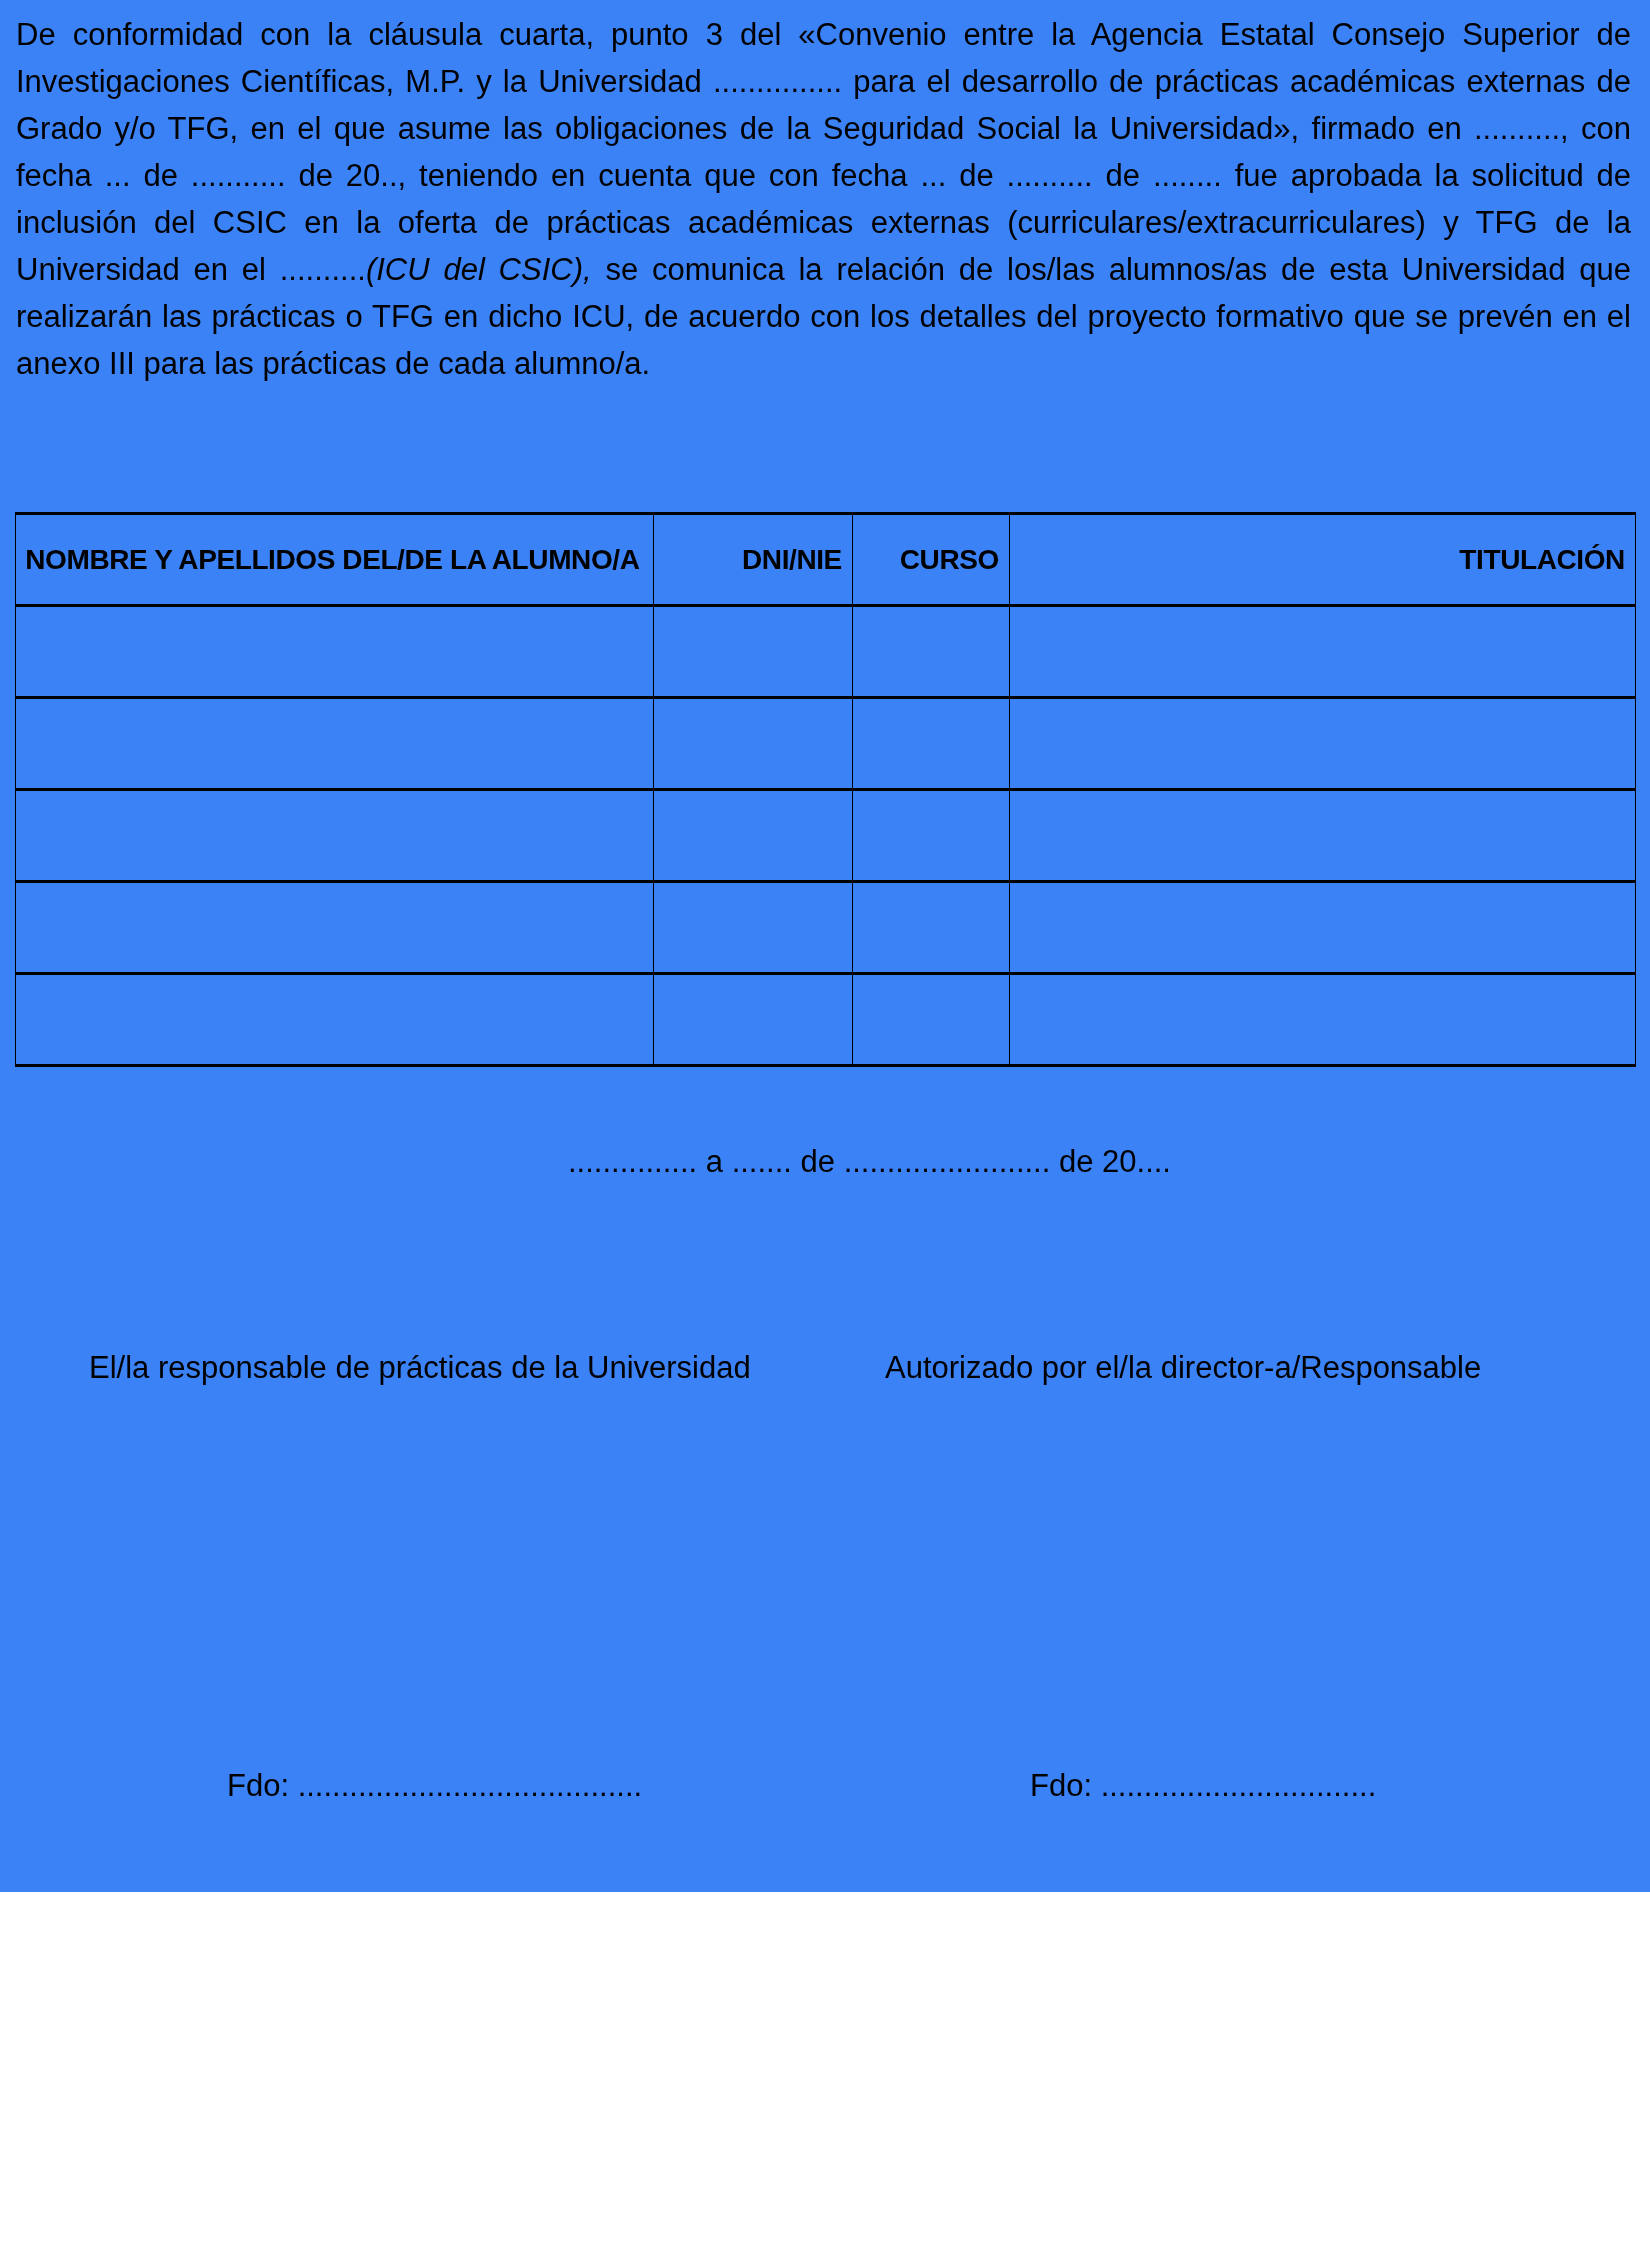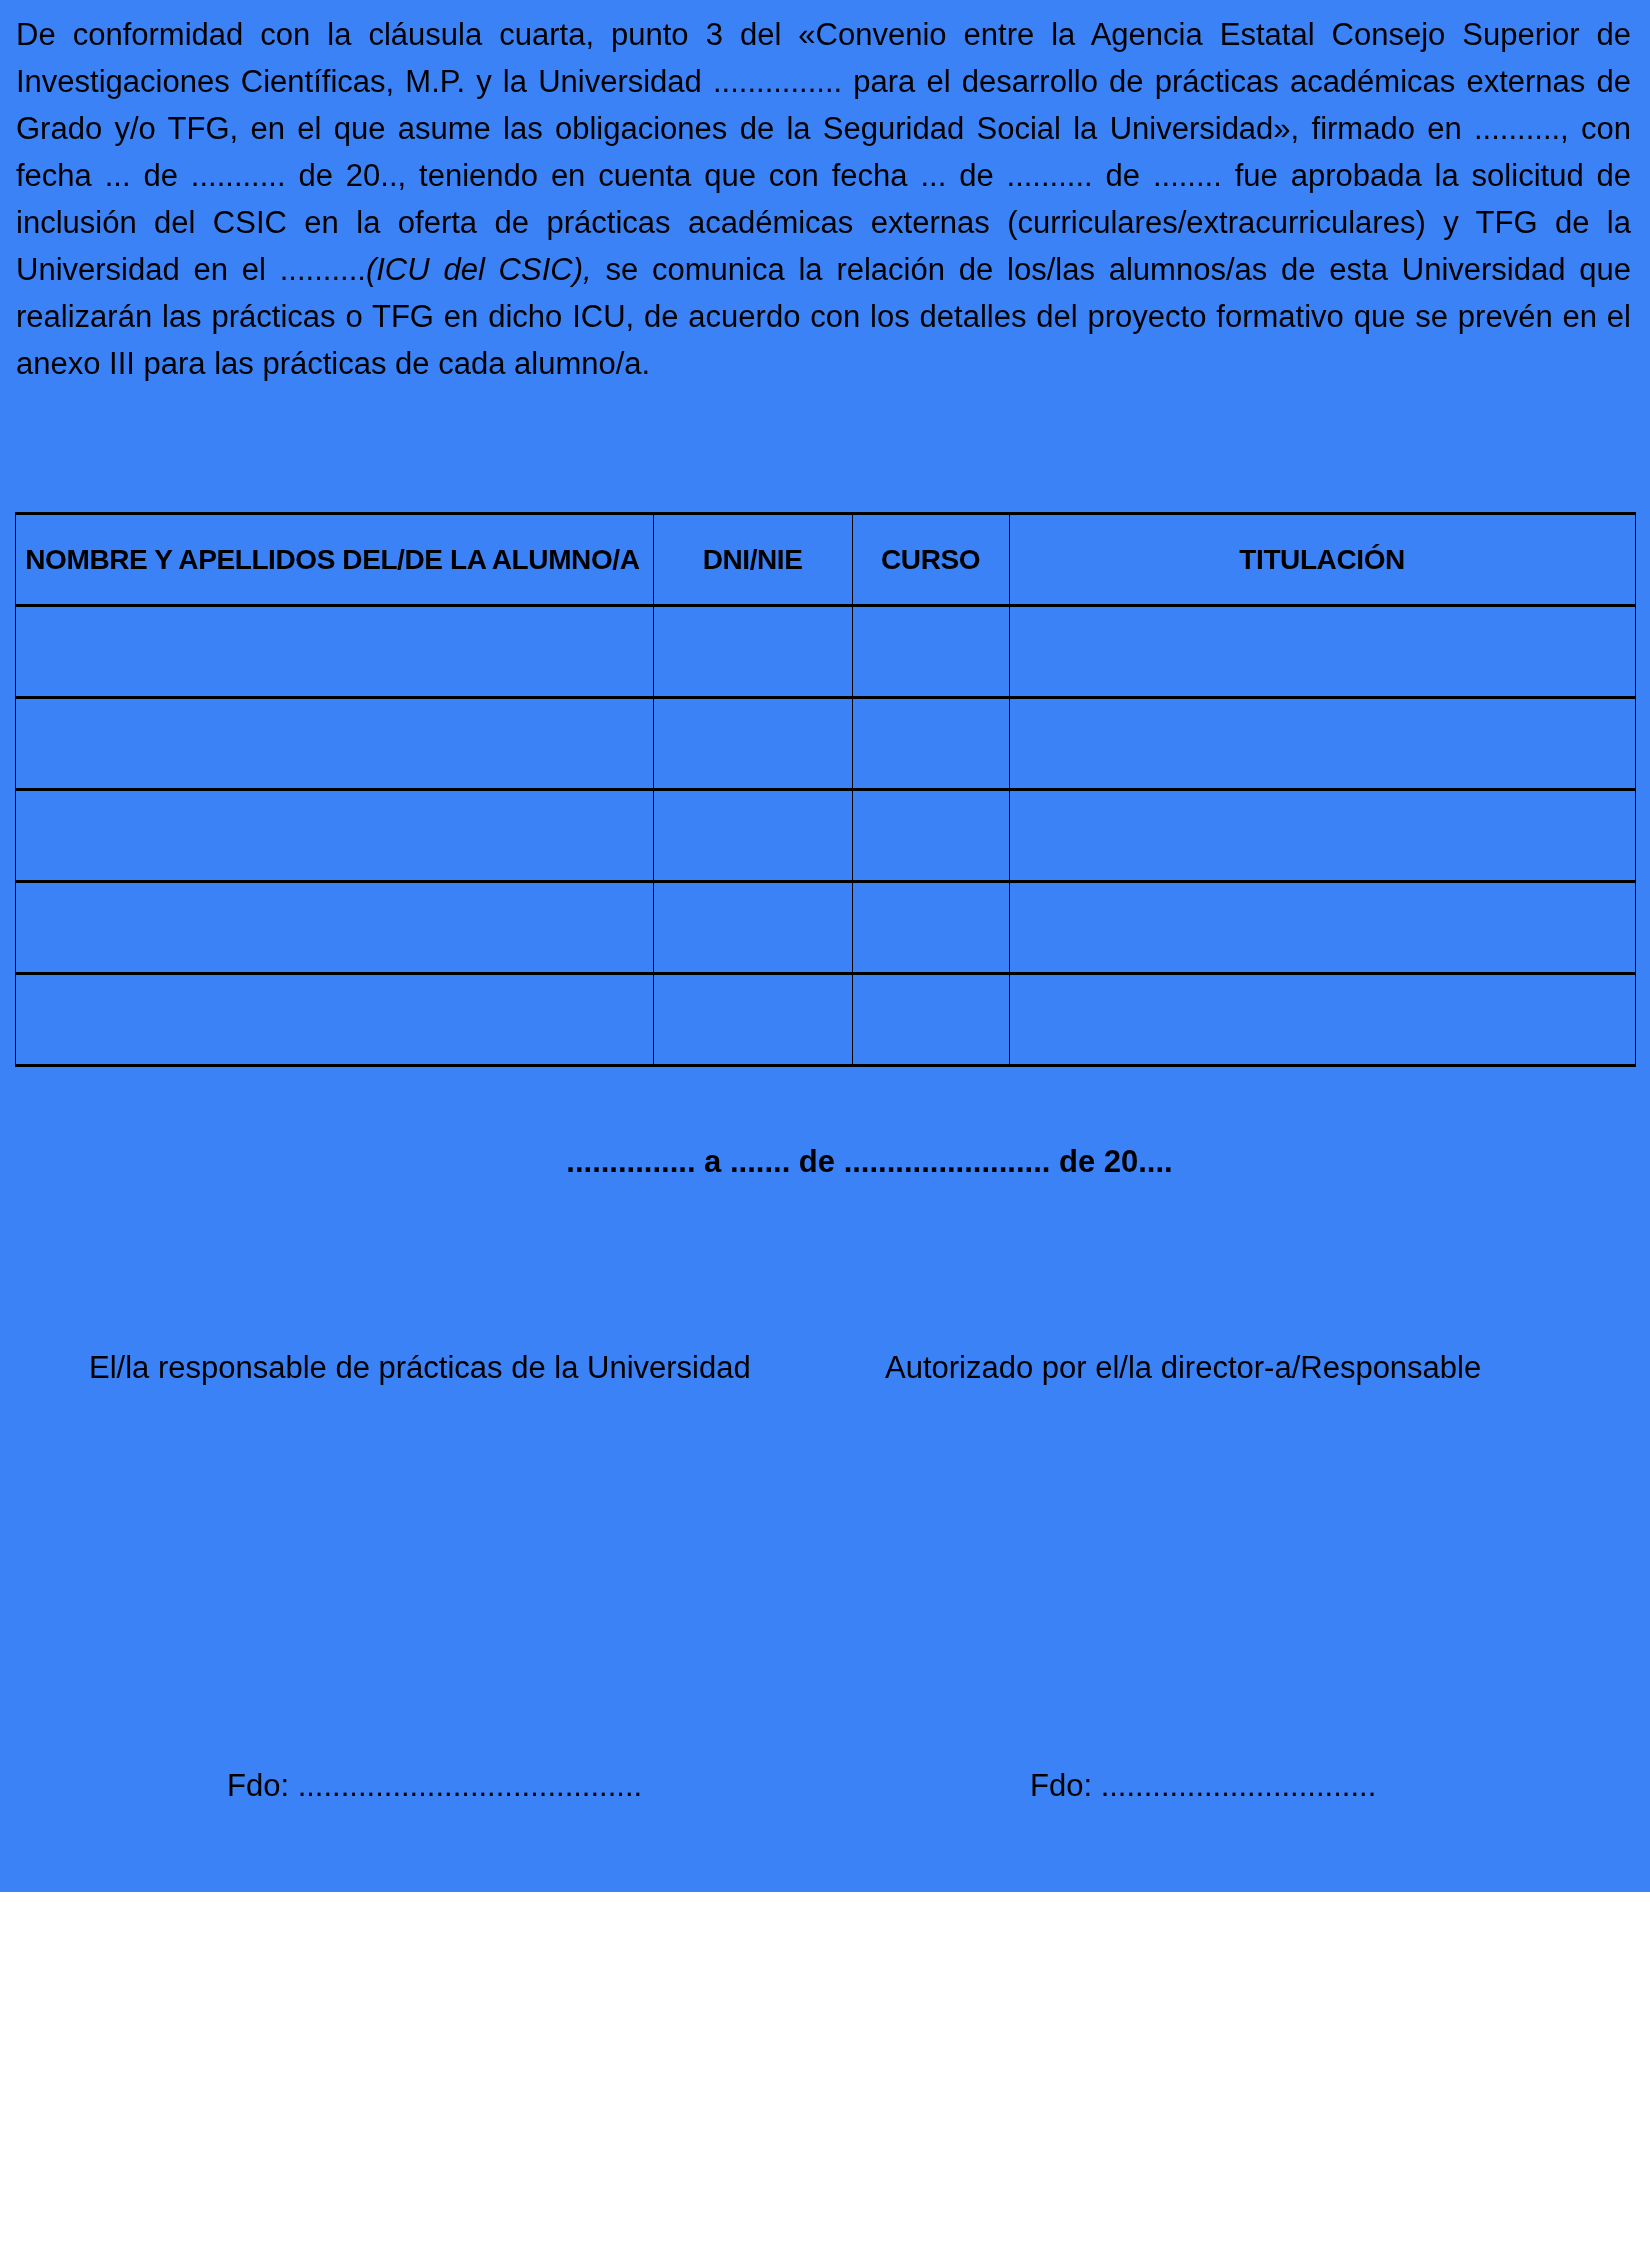--- a/index.html
+++ b/index.html
@@ -43,37 +43,36 @@
     border-right: 1.6px solid #000000;
     border-top: 3.2px solid #000000;
     border-bottom: 3.2px solid #000000;
     padding: 0 9.7px;
     vertical-align: middle;
   }
   .students tr { height: 92px; }
   .students th {
     font-size: 28px;
     font-weight: 700;
-    text-align: center;
+    text-align: right;
     letter-spacing: -0.4px;
   }
   .students th.first { text-align: left; }
 
   
   .date-line {
     position: absolute;
     top: 1138px;
     left: 0;
     width: 1650px;
     padding-left: 89px;
     text-align: center;
     font-size: 31px;
     line-height: 47px;
     white-space: nowrap;
-    font-weight: bold;
   }
 
   
   .signatures {
     position: absolute;
     top: 1343px;
     left: 0;
     width: 1650px;
     font-size: 31px;
     line-height: 49px;

